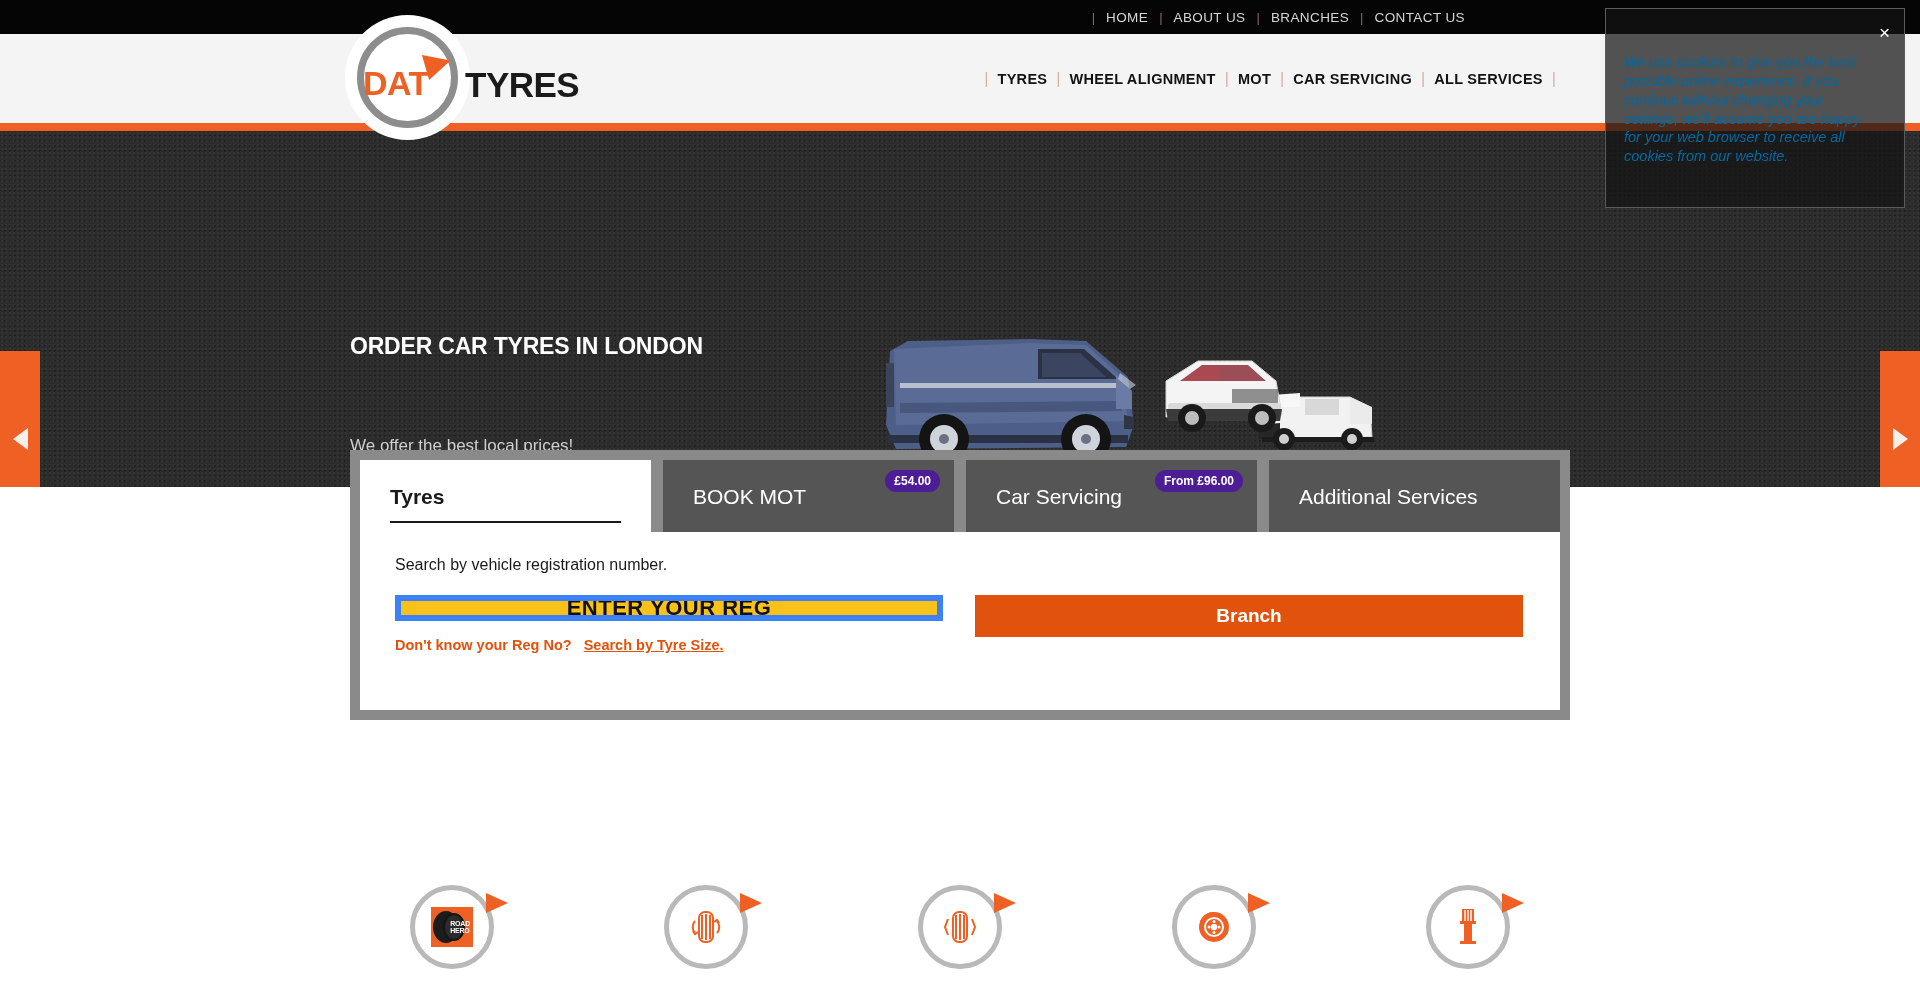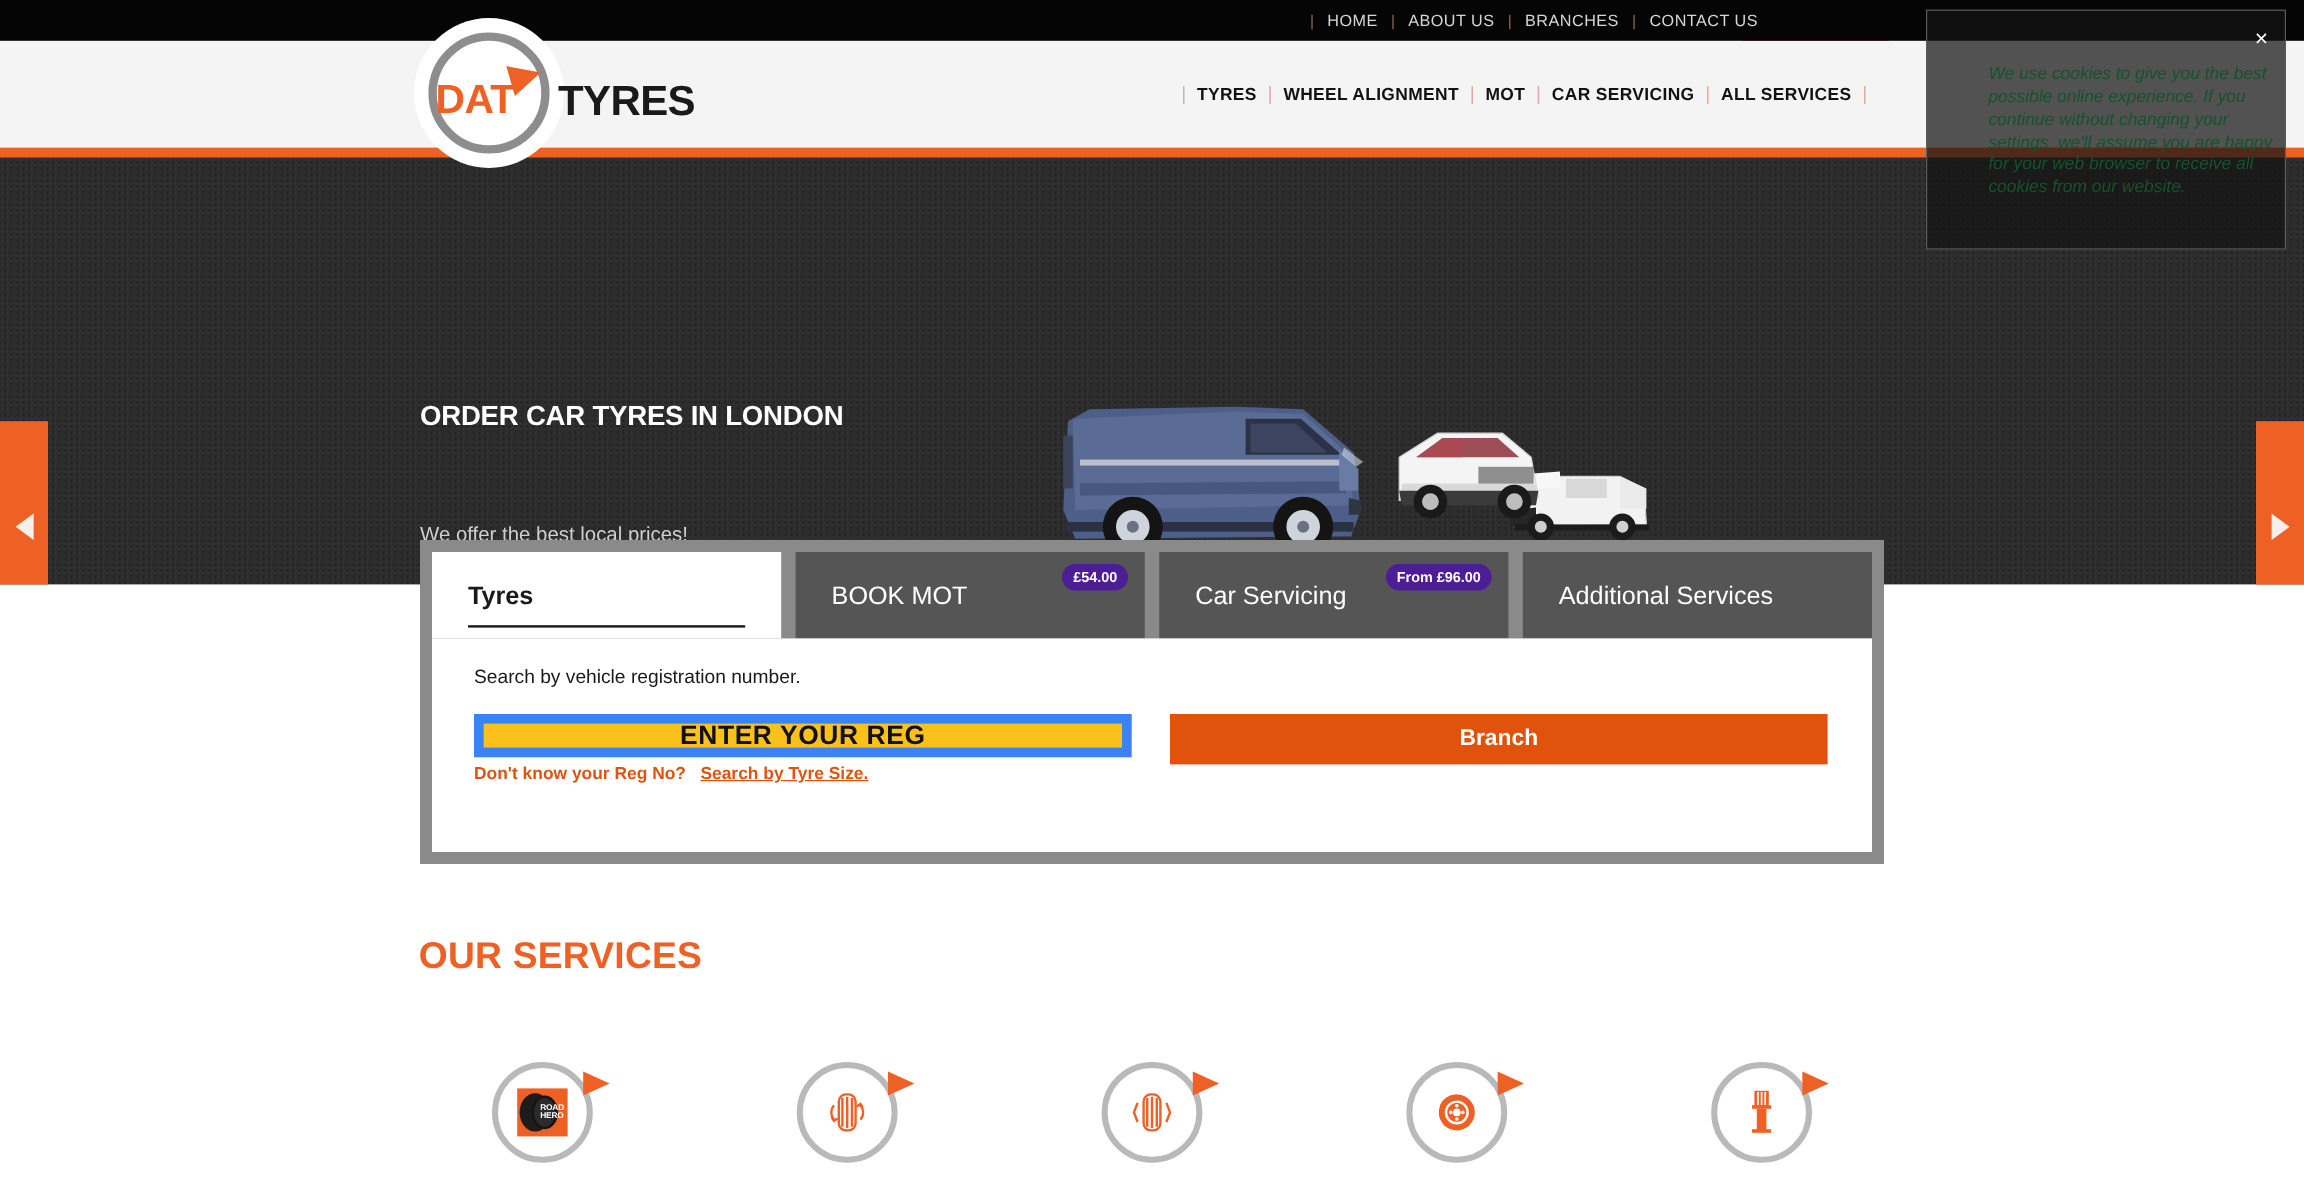--- a/index.html
+++ b/index.html
@@ -165,22 +165,22 @@
     padding: 4px 9px; border-radius: 11px; white-space: nowrap;
   }
 
   .panel {
     background: #ffffff; height: 178px; padding: 24px 35px 16px;
     position: relative;
   }
   .panel-hint { font-size: 16px; color: #1a1a1a; }
   .form-row { display: flex; gap: 32px; margin-top: 21px; }
   .reg-input {
-    width: 548px; height: 36px;
-    background: #f9c119; border: 8px solid #3b82f6;
+    width: 548px; height: 26px;
+    background: #f9c119; border: 6px solid #3b82f6;
     text-align: center; font-size: 22px; font-weight: 900;
     color: #111111; letter-spacing: .5px;
     font-family: "Liberation Sans", sans-serif;
   }
   .reg-input::placeholder { color: #111111; opacity: 1; }
   .search-btn {
     width: 548px; height: 42px;
     background: #e1530c; border: none; cursor: pointer;
     color: #ffffff; font-size: 19px; font-weight: bold;
     font-family: "Liberation Sans", sans-serif;
@@ -371,21 +371,20 @@
         <input class="reg-input" type="text" placeholder="ENTER YOUR REG" style="">
         <button class="search-btn">Branch</button>
       </div>
       <div class="panel-foot">
         <span>Don't know your Reg No?</span>
         <a href="#">Search by Tyre Size.</a>
       </div>
     </div>
   </div>
 
-  <h2 class="services-title">OUR SERVICES</h2>
   <div class="services-row">
 
     <div class="svc">
       <span class="svc-ring"></span>
       <span class="svc-flag"></span>
       <span class="svc-glyph">
         <span class="rh">
           <span class="rh-wheel"></span>
             <span class="rh-wheel2"></span>
           <span class="rh-text">
@@ -465,16 +464,16 @@
           <rect x="12" y="17" width="16" height="3" fill="#ef6024"></rect>
           <rect x="16" y="20" width="8" height="18" fill="#ef6024"></rect>
           <rect x="12" y="37" width="16" height="3" fill="#ef6024"></rect>
         </svg>
       </span>
     </div>
   </div>
 
   <div style="position:absolute;left:1605px;top:8px;width:300px;height:200px;background:rgba(20,20,20,0.72);border:1px solid #5b5b5b;z-index:60;">
     <button style="position:absolute;right:14px;top:14px;background:none;border:none;color:#ffffff;font-size:19px;cursor:pointer;line-height:1;font-family:'Liberation Sans',sans-serif;">×</button>
-    <p style="position:absolute;left:18px;top:44px;width:255px;color:#14532d;font-size:14.5px;line-height:1.3;font-style:italic;margin-left:33px;">We use cookies to give you the best possible online experience. If you continue without changing your settings, we'll assume you are happy for your web browser to receive all cookies from our website.</p>
+    <p style="position:absolute;left:18px;top:44px;width:255px;color:#0369a1;font-size:14.5px;line-height:1.3;font-style:italic;">We use cookies to give you the best possible online experience. If you continue without changing your settings, we'll assume you are happy for your web browser to receive all cookies from our website.</p>
   </div>
 
 </div>
 
 </body></html>

